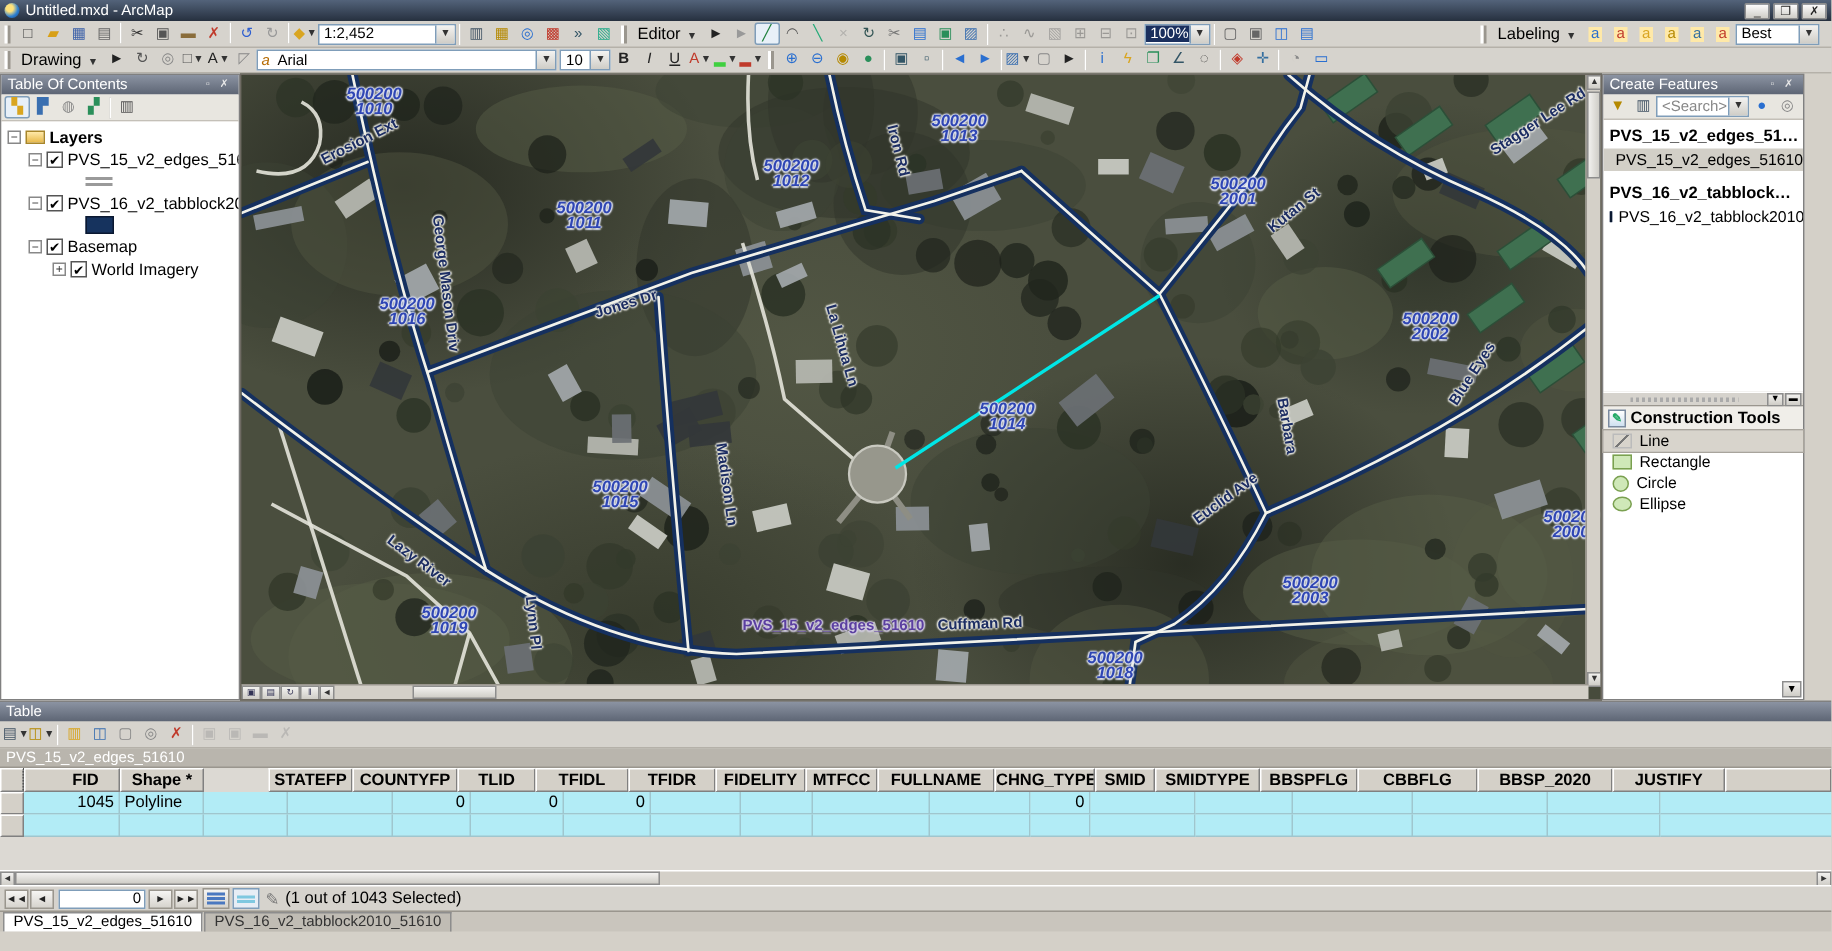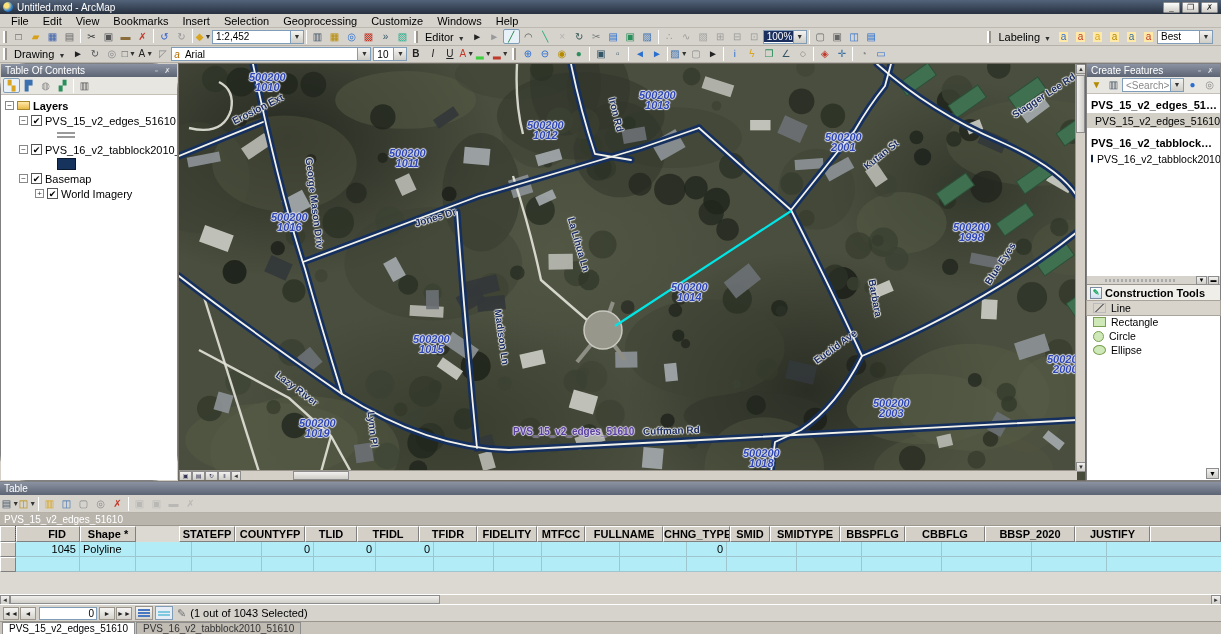--- a/index.html
+++ b/index.html
@@ -37,21 +37,21 @@
   
   .main { display:flex; height:418px; }
 
   .panel { background:#f0eee9; border:1px solid #808080; display:flex; flex-direction:column; }
   .panel-title { height:13px; background:linear-gradient(#8b93a2,#5d6574); color:#fff; font-size:10px;
     display:flex; align-items:center; padding:0 4px; flex:none;}
   .panel-title .t { flex:1; }
   .ptbtn { width:11px; height:10px; font-size:7px; line-height:9px; text-align:center; color:#e8e8e8; }
 
   
-  #toc-panel { width:178px; flex:none;border-radius:26px; }
+  #toc-panel { width:160px; flex:none; }
   .toc-toolbar { height:18px; background:#e8e6e0; border-bottom:1px solid #c4c0b8; display:flex; align-items:center; padding-left:2px;}
   .toc-body { flex:1; background:#fff; padding:3px 0 0 4px; overflow:hidden;}
   .tree-row { display:flex; align-items:center; height:15px; white-space:nowrap; }
   .tree-sym-row { display:flex; align-items:center; height:14px; }
   .expander { width:9px; height:9px; border:1px solid #888; background:#fff; font-size:8px; line-height:7px;
     text-align:center; margin-right:3px; flex:none; color:#333;}
   .chk { width:11px; height:11px; border:1px solid #555; background:#fff; font-size:9px; line-height:10px;
     text-align:center; margin-right:3px; flex:none; }
   .folder-ico { width:13px; height:9px; background:linear-gradient(#ffe9a8,#e8b94a); border:1px solid #a8862a; margin-right:3px; flex:none;}
   .sym-double { width:18px; border-top:2px solid #9a9a9a; border-bottom:2px solid #9a9a9a; height:6px; }
@@ -148,32 +148,20 @@
 <div id="app">
 
   <div class="titlebar">
     <span class="app-icon"></span>
     <span class="title">Untitled.mxd - ArcMap</span>
     <span class="winbtn">_</span>
     <span class="winbtn">❐</span>
     <span class="winbtn">✗</span>
   </div>
 
-  <div class="menubar" id="menubar">
-      <span class="menu-item">File</span>
-      <span class="menu-item">Edit</span>
-      <span class="menu-item">View</span>
-      <span class="menu-item">Bookmarks</span>
-      <span class="menu-item">Insert</span>
-      <span class="menu-item">Selection</span>
-      <span class="menu-item">Geoprocessing</span>
-      <span class="menu-item">Customize</span>
-      <span class="menu-item">Windows</span>
-      <span class="menu-item">Help</span>
-    </div>
 
   <div class="toolbar-row tb1">
     <span class="tb-grip"></span>
     <span id="std-icons" style="display:flex">
         <span class="tb-btn">
           <span class="icon-glyph" style="color: rgb(68, 68, 68);">□</span>
         </span>
         <span class="tb-btn">
           <span class="icon-glyph" style="color: rgb(216, 160, 24);">▰</span>
         </span>
@@ -785,21 +773,21 @@
           <div class="block-label" style="left: 170px; top: 84px;">
             <div>500200</div>
             <div>1011</div>
           </div>
           <div class="block-label" style="left: 52px; top: 148px;">
             <div>500200</div>
             <div>1016</div>
           </div>
           <div class="block-label" style="left: 734px; top: 158px;">
             <div>500200</div>
-            <div>1998</div>
+            <div>2002</div>
           </div>
           <div class="block-label" style="left: 452px; top: 218px;">
             <div>500200</div>
             <div>1014</div>
           </div>
           <div class="block-label" style="left: 194px; top: 270px;">
             <div>500200</div>
             <div>1015</div>
           </div>
           <div class="block-label" style="left: 828px; top: 290px;">

